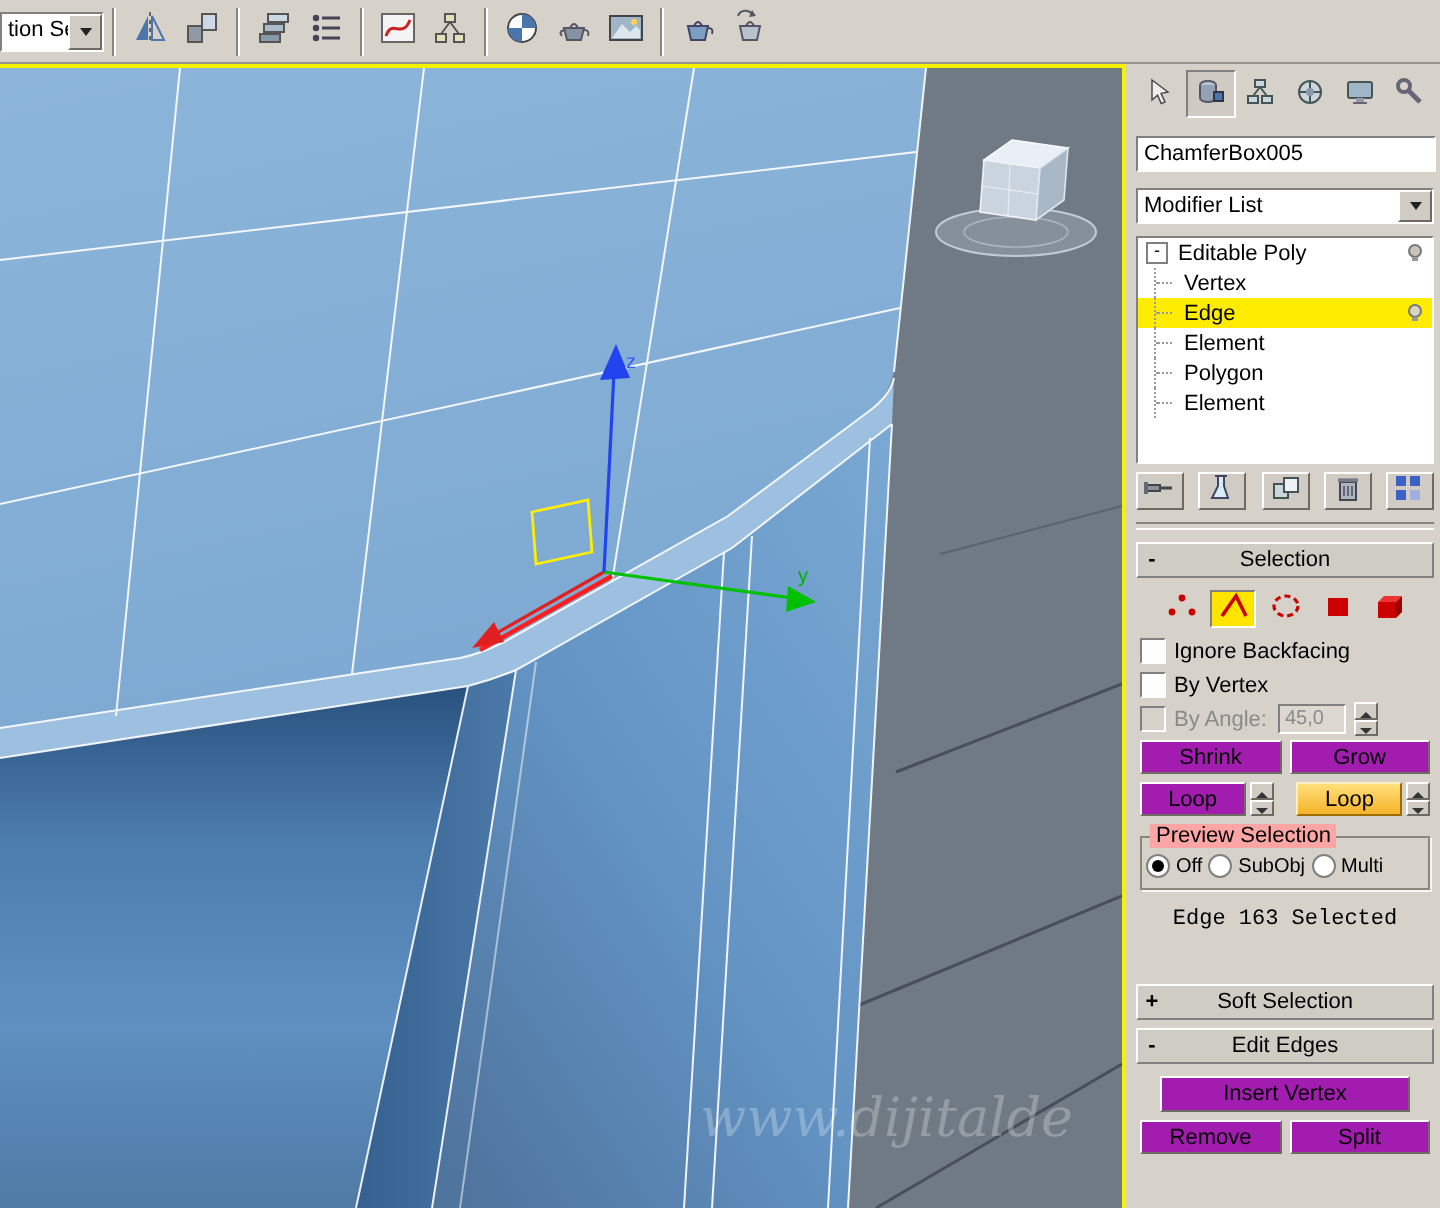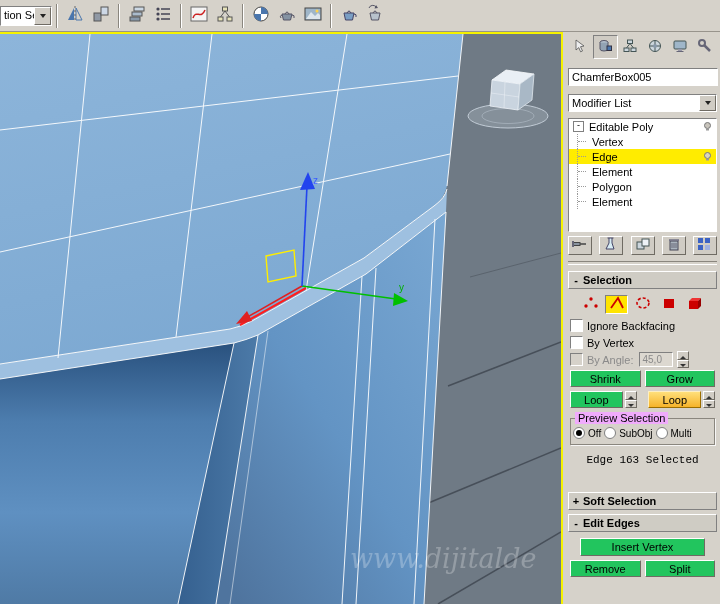--- a/index.html
+++ b/index.html
@@ -43,47 +43,47 @@
   .tree::after{content:"";position:absolute;left:0;top:7px;width:8px;border-top:1px dotted #9a9a9a;}
   .slabel{padding-left:2px;}
   .ricon{position:absolute;right:3px;top:2px;}
   .stack-tools{display:flex;justify-content:space-between;margin-top:4px;height:20px;}
   .stool{width:24px;height:19px;background:#d0ccc4;border:1px solid;border-color:#fff #6f6b63 #6f6b63 #fff;
          display:flex;align-items:center;justify-content:center;padding:0;}
   .divider{height:2px;border-top:1px solid #8a867e;border-bottom:1px solid #fff;margin:5px 0 2px 0;}
   .rollout{height:16px;background:#cfccc4;border:1px solid;border-color:#fff #808080 #808080 #fff;
            display:flex;align-items:center;margin-top:4px;flex:none;}
   .r-toggle{width:14px;text-align:center;font-weight:bold;}
-  .r-title{flex:1;text-align:left;margin-right:14px;font-weight:bold;}
+  .r-title{flex:1;text-align:center;margin-right:14px;}
   .subobj-row{display:flex;gap:3px;justify-content:center;margin-top:6px;height:20px;}
   .sob{width:23px;height:19px;background:transparent;border:1px solid transparent;
        display:flex;align-items:center;justify-content:center;padding:0;}
   .sob.sel{background:#ffe400;border-color:#808080 #fff #fff #808080;}
   .chk{display:flex;align-items:center;gap:4px;margin:4px 2px 0 2px;height:13px;}
   .box{width:11px;height:11px;background:#fff;border:1px solid;border-color:#808080 #fff #fff #808080;flex:none;}
   .chk.disabled{color:#8a8a8a;}
   .chk.disabled .box{background:#d6d2ca;}
   .numfield{width:34px;height:15px;background:#dcd8d0;border:1px solid;border-color:#808080 #fff #fff #808080;
             color:#8a8a8a;padding:0 2px;font-size:10px;line-height:14px;box-sizing:border-box;margin-left:2px;}
-  .btn{background:#22c55e;border:1px solid;border-color:#fff #6f6b63 #6f6b63 #fff;height:17px;
+  .btn{background:#a21caf;border:1px solid;border-color:#fff #6f6b63 #6f6b63 #fff;height:17px;
        font-size:11px;font-family:"Liberation Sans",sans-serif;padding:0;color:#000;}
   .btnrow{display:flex;gap:4px;margin:4px 2px 0 2px;}
   .btnrow .btn{flex:1;}
   .halfrow{display:flex;margin:4px 2px 0 2px;gap:2px;}
   .halfrow .btn{width:53px;}
   .gap{width:8px;}
   .loop-hl{background:linear-gradient(#ffdf7a,#f6b32a);border-color:#fdeec2 #9c6e00 #9c6e00 #fdeec2;}
   .spin{width:12px;height:17px;display:flex;flex-direction:column;}
   .sb{flex:1;background:#d0ccc4;border:1px solid;border-color:#fff #6f6b63 #6f6b63 #fff;position:relative;padding:0;}
   .sb::after{content:"";position:absolute;left:2px;border:3px solid transparent;}
   .sb.up::after{top:1px;border-bottom-color:#333;}
   .sb.dn::after{top:3px;border-top-color:#333;}
   .group{border:1px solid #8a867e;box-shadow:1px 1px 0 rgba(255,255,255,.8);margin:10px 2px 0 2px;
          padding:8px 2px 5px 2px;position:relative;}
-  .group-title{position:absolute;top:-7px;left:4px;background:#f0abfc;padding:0 3px;}
+  .group-title{position:absolute;top:-7px;left:4px;background:#fca5a5;padding:0 3px;}
   .radios{display:flex;align-items:center;gap:3px;font-size:10px;}
   .radio{width:10px;height:10px;border-radius:50%;background:#fff;border:1px solid #808080;position:relative;flex:none;}
   .radio.sel::after{content:"";position:absolute;left:2px;top:2px;right:2px;bottom:2px;background:#000;border-radius:50%;}
   .status{text-align:center;margin-top:9px;font-family:Liberation Mono, monospace;}
   .spacer{height:22px;}
   .wide-btn{display:block;margin:6px 12px 0 12px;height:18px;}
 </style>
 </head>
 <body>
 

